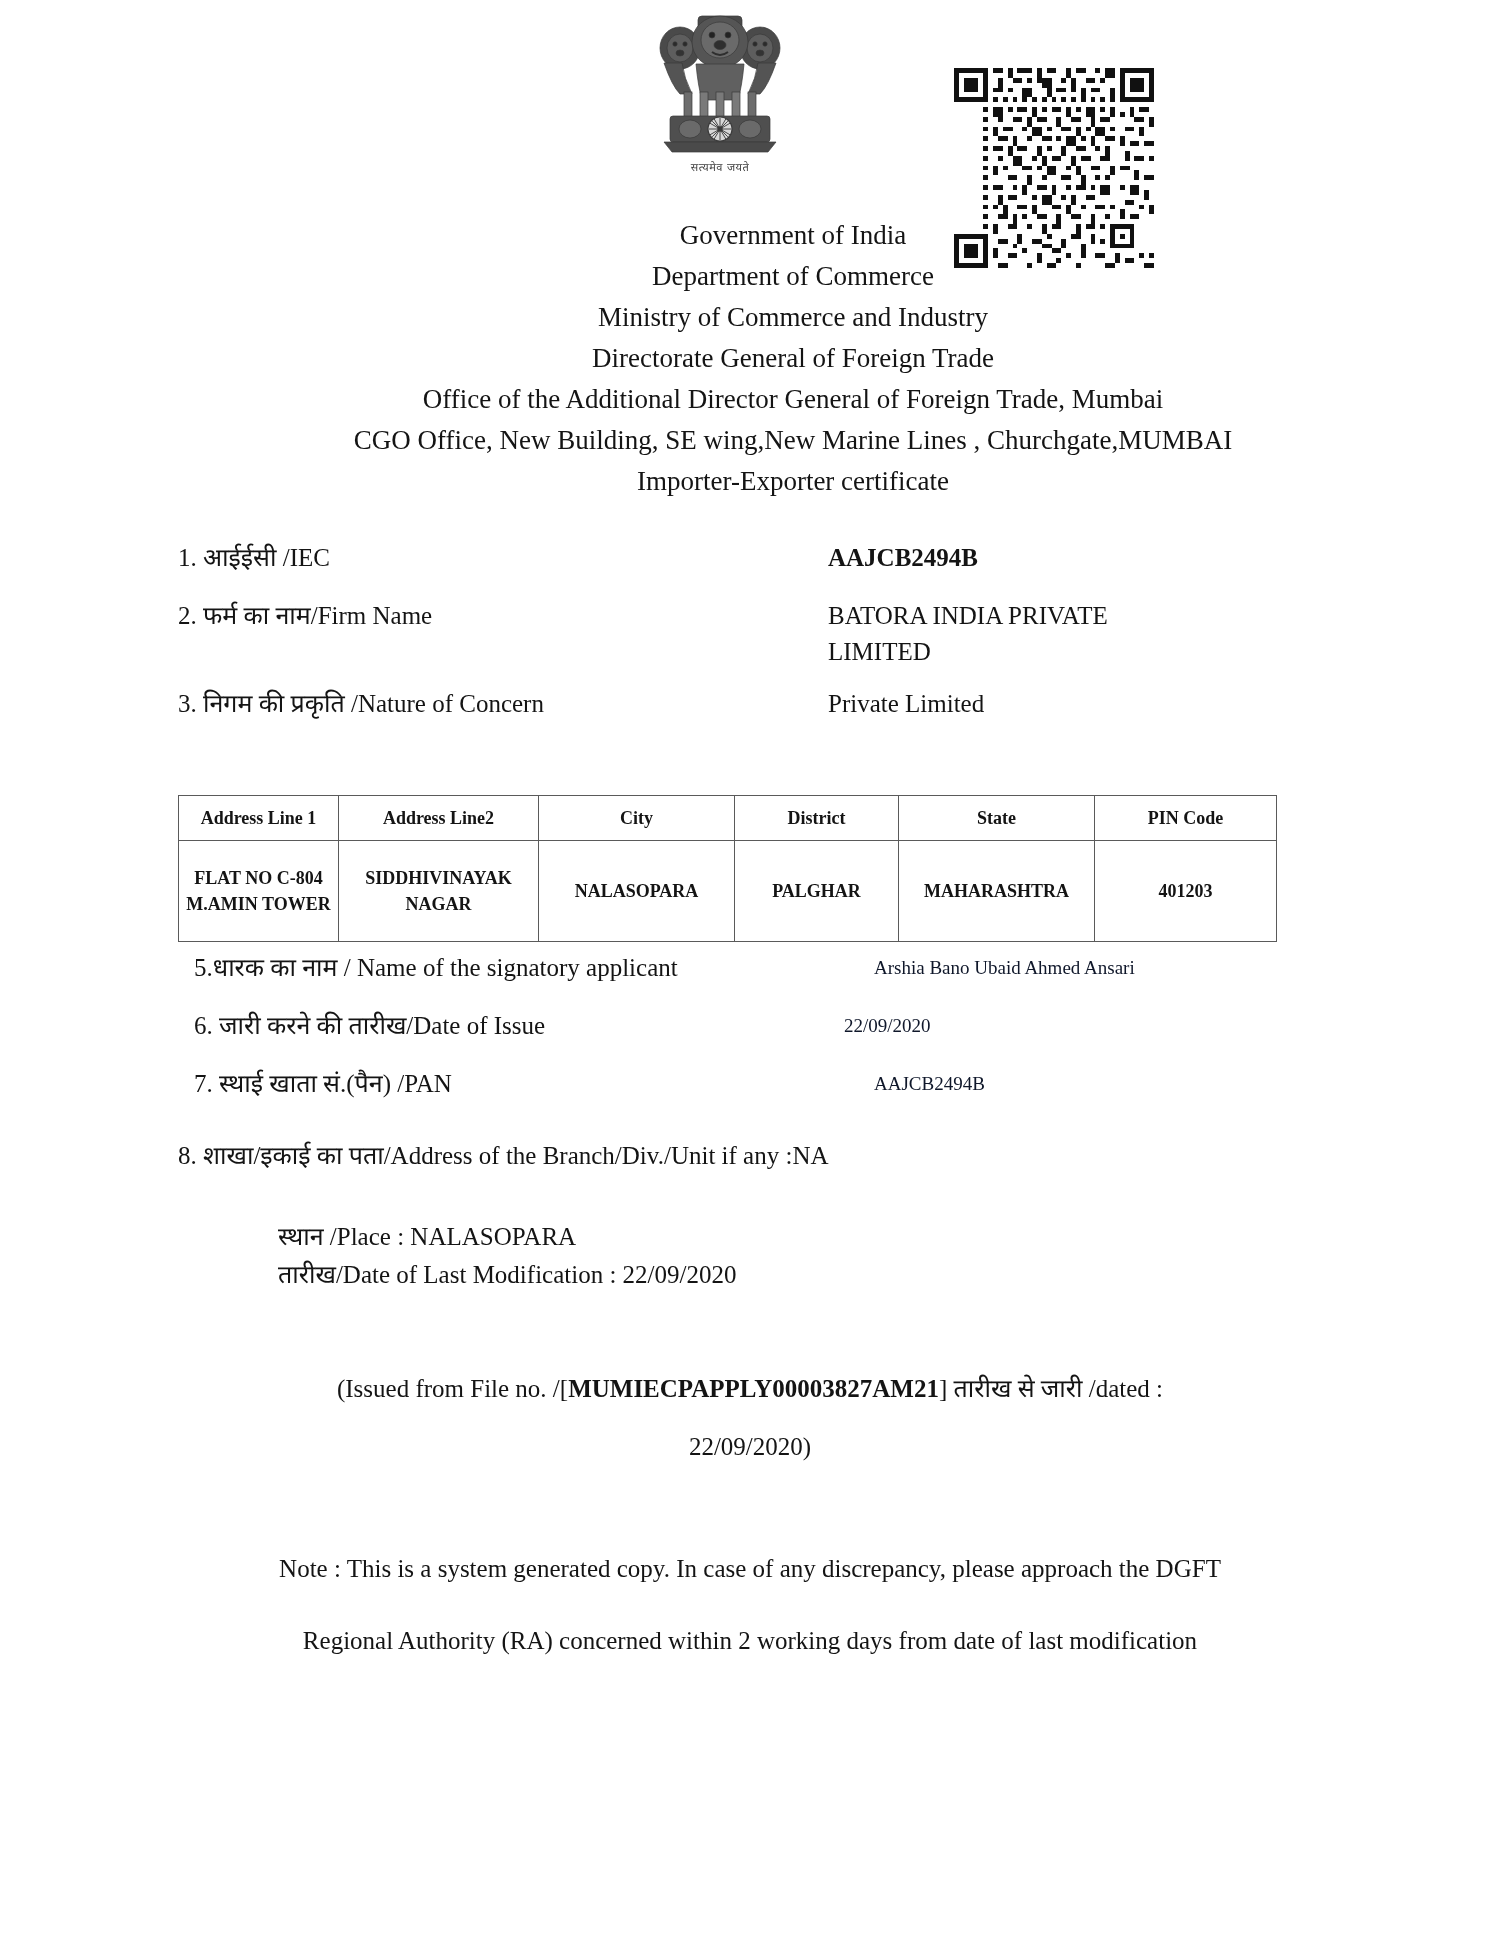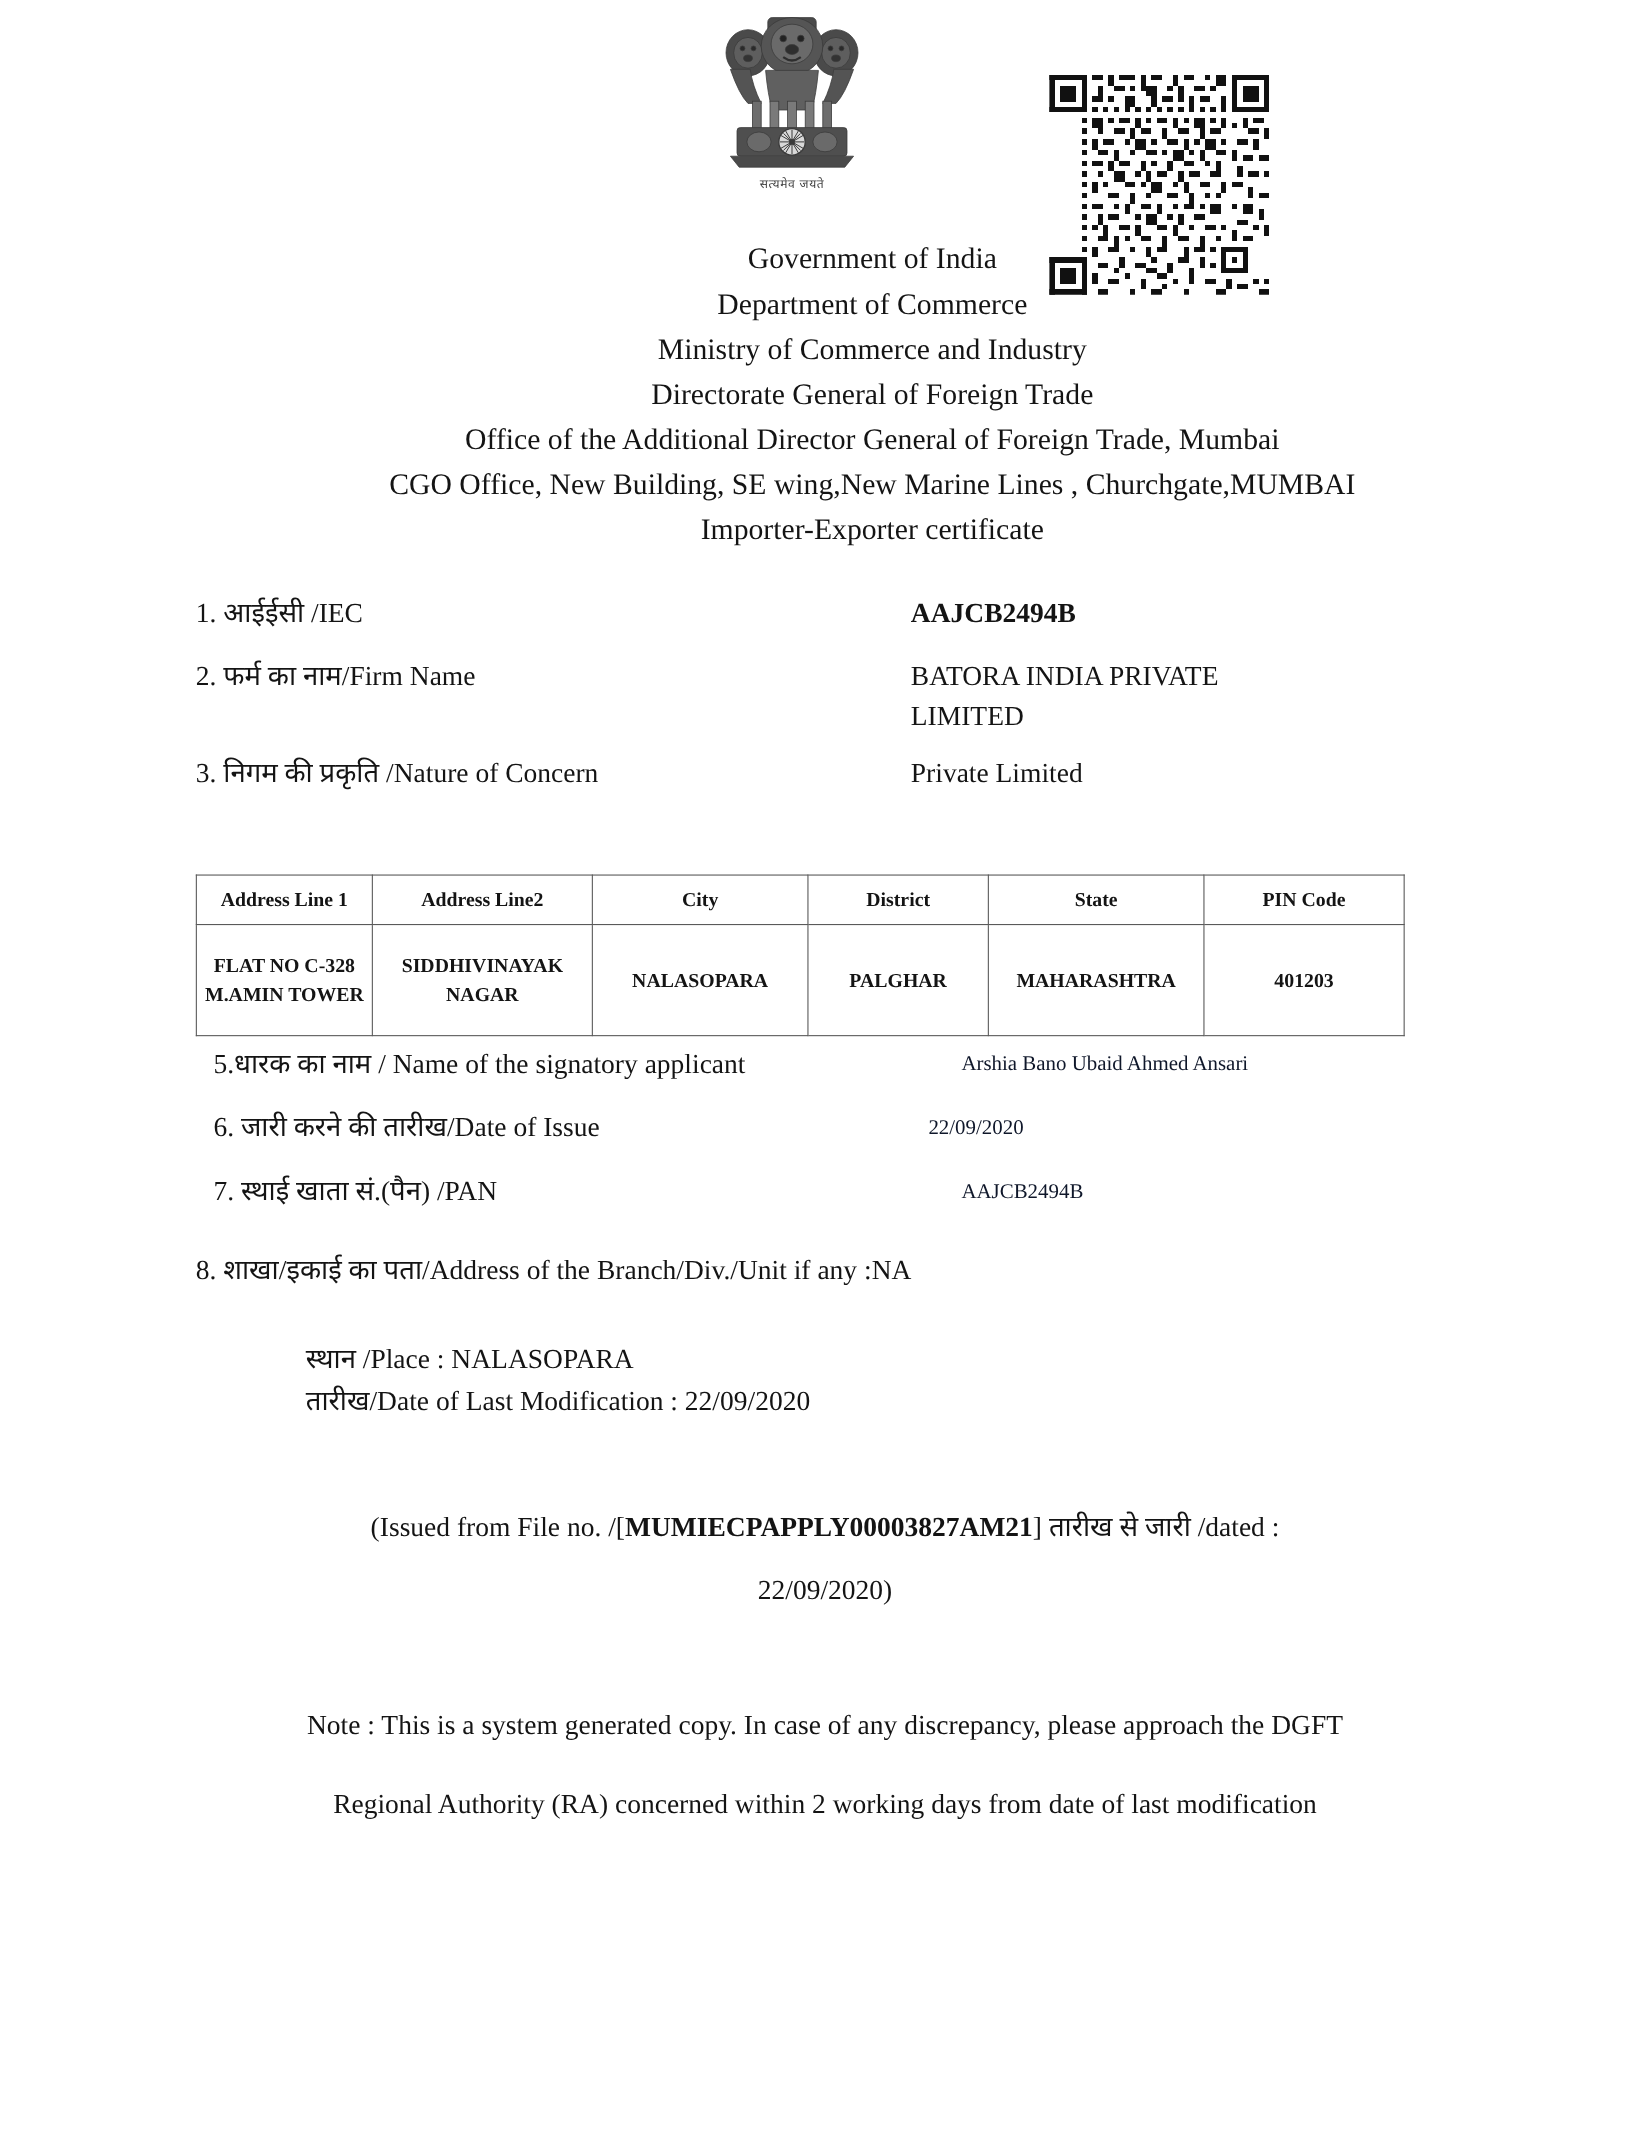--- a/index.html
+++ b/index.html
@@ -580,21 +580,21 @@
           <th>Address Line 1</th>
           <th>Address Line2</th>
           <th>City</th>
           <th>District</th>
           <th>State</th>
           <th>PIN Code</th>
         </tr>
       </thead>
       <tbody>
         <tr>
-          <td>FLAT NO C-328 M.AMIN TOWER</td>
+          <td>FLAT NO C-804 M.AMIN TOWER</td>
           <td>SIDDHIVINAYAK NAGAR</td>
           <td>NALASOPARA</td>
           <td>PALGHAR</td>
           <td>MAHARASHTRA</td>
           <td>401203</td>
         </tr>
       </tbody>
     </table>
   </div>
 

